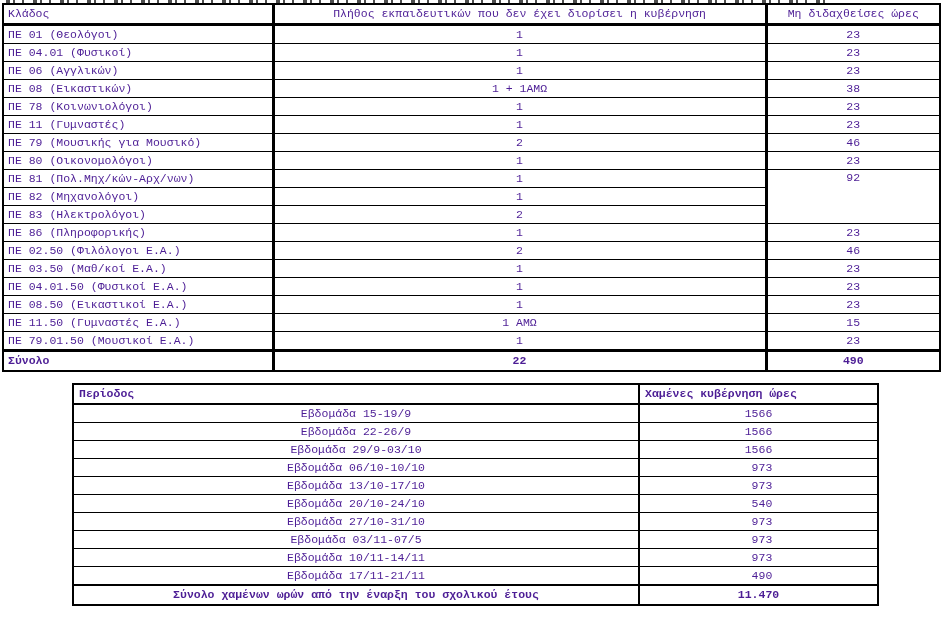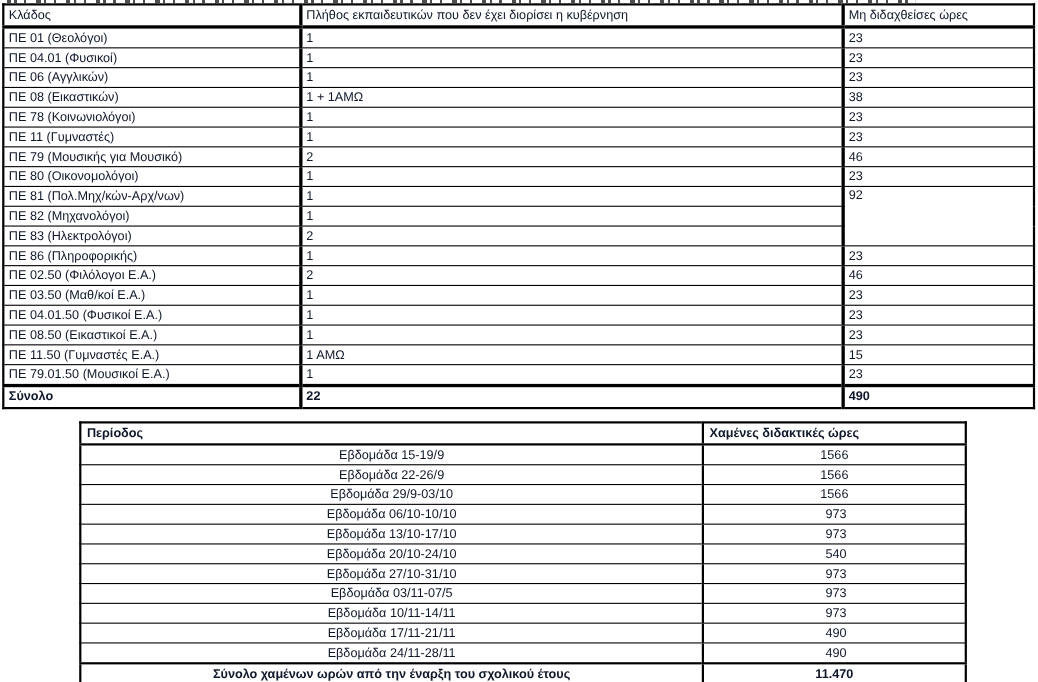--- a/index.html
+++ b/index.html
@@ -1,29 +1,29 @@
 <!DOCTYPE html>
 <html><head>
 <meta charset="utf-8">
 <style>
   html,body{margin:0;padding:0;background:#fff;}
   .canvas{position:relative;width:944px;height:620px;background:#ffffff;overflow:hidden;
-          font-family:Liberation Sans, sans-serif;color:#0f172a;}
+          font-family:Liberation Mono, monospace;color:#4c1d95;}
   
   .clip-artifact{position:absolute;top:0;left:6px;width:826px;height:3px;opacity:.8;
     background:repeating-linear-gradient(90deg,#222 0 4px,transparent 4px 7px,#222 7px 9px,
                transparent 9px 16px,#222 16px 18px,transparent 18px 27px);}
   table{border-collapse:collapse;table-layout:fixed;background:#fff;}
   td,th{font-size:11.5px;line-height:14px;overflow:hidden;white-space:nowrap;
         vertical-align:middle;font-weight:normal;}
   
   .t1{position:absolute;left:2px;top:3px;width:937px;border:2px solid #000;}
   .t1 th,.t1 td{border:1px solid #000;height:17px;padding:0 4px;}
   .t1 thead th{border-bottom:3px solid #000;text-align:center;height:18px;}
-  .t1 .c2,.t1 .c3{border-left:3px solid #000;text-align:left;}
+  .t1 .c2,.t1 .c3{border-left:3px solid #000;text-align:center;}
   .t1 .c1{text-align:left;}
   .t1 .merged{vertical-align:top;padding-top:1px;}
   .t1 tr.total td{border-top:3px solid #000;font-weight:bold;height:18px;}
   
   .t2{position:absolute;left:72px;top:383px;width:805px;border:2px solid #000;}
   .t2 th,.t2 td{border:1px solid #000;height:17px;padding:0 5px;text-align:center;}
   .t2 thead th{border-bottom:2px solid #000;text-align:left;font-weight:bold;height:18px;}
   .t2 .c2{border-left:2px solid #000;white-space:pre;}
   .t2 tr.total td{border-top:2px solid #000;font-weight:bold;height:18px;}
 </style>
@@ -145,21 +145,21 @@
   </table>
 
   <table class="t2">
     <colgroup>
         <col style="width:566px">
         <col style="width:239px">
       </colgroup>
     <thead>
       <tr>
         <th class="c1">Περίοδος</th>
-        <th class="c2">Χαμένες διδακτικές ώρες</th>
+        <th class="c2">Χαμένες κυβέρνηση ώρες</th>
       </tr>
     </thead>
     <tbody>
       <tr>
         <td class="c1">Εβδομάδα 15-19/9</td>
         <td class="c2">1566</td>
       </tr>
       <tr>
         <td class="c1">Εβδομάδα 22-26/9</td>
         <td class="c2">1566</td>
@@ -187,24 +187,20 @@
       <tr>
         <td class="c1">Εβδομάδα 03/11-07/5</td>
         <td class="c2"> 973</td>
       </tr>
       <tr>
         <td class="c1">Εβδομάδα 10/11-14/11</td>
         <td class="c2"> 973</td>
       </tr>
       <tr>
         <td class="c1">Εβδομάδα 17/11-21/11</td>
-        <td class="c2"> 490</td>
-      </tr>
-      <tr>
-        <td class="c1">Εβδομάδα 24/11-28/11</td>
         <td class="c2"> 490</td>
       </tr>
       <tr class="total">
         <td class="c1">Σύνολο χαμένων ωρών από την έναρξη του σχολικού έτους</td>
         <td class="c2">11.470</td>
       </tr>
     </tbody>
   </table>
 
 </div>

